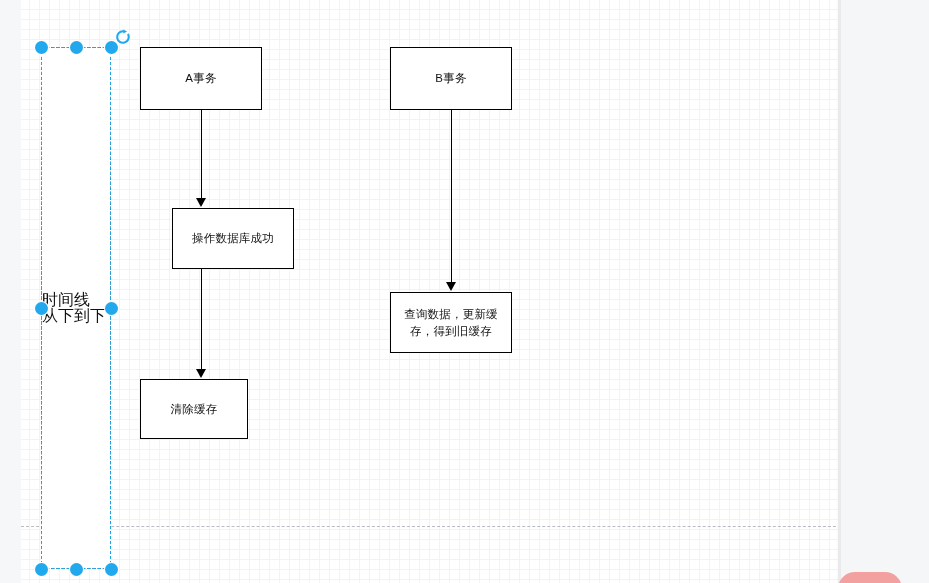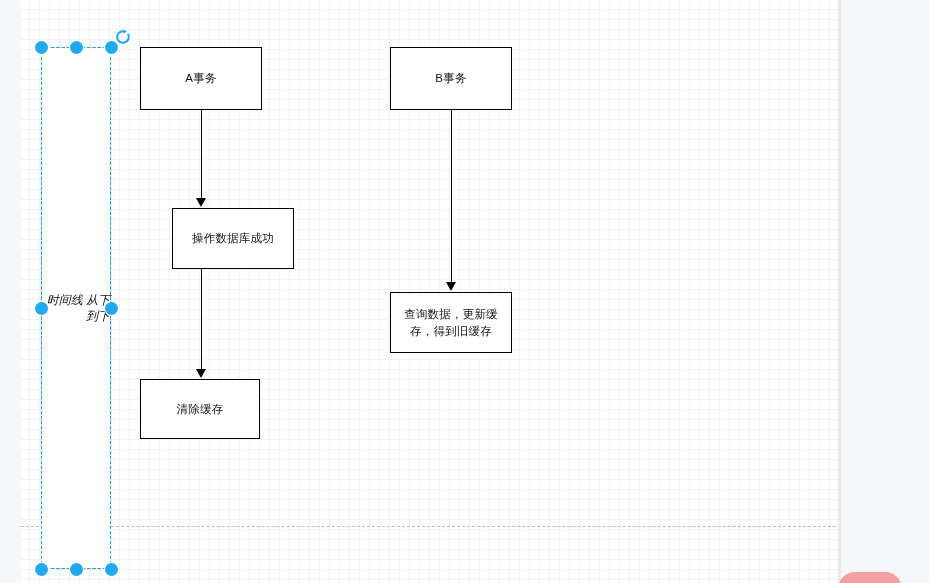--- a/index.html
+++ b/index.html
@@ -132,25 +132,24 @@
 
   
   #timeline-shape {
     position: absolute;
     box-sizing: border-box;
     background: #ffffff;
     border: 1.4px dashed #0e0e0e;
     display: flex;
     align-items: center;
     justify-content: center;
-    text-align: right;
-    font-size: 12px;
+    text-align: left;
+    font-size: 16px;
     line-height: 16px;
     color: #111111;
-    font-style: italic;
   }
   #timeline-selection {
     position: absolute;
     box-sizing: border-box;
     border: 1.6px dashed #1ca7ec;
     pointer-events: none;
   }
   .handle {
     position: absolute;
     width: 13px;
@@ -190,21 +189,21 @@
     <div class="arrow-head" style="left:446px; top:282px;"></div>
 
     <div class="node" style="left:140px; top:47px; width:122px; height:63px;">
       <span>A事务</span>
     </div>
 
     <div class="node" style="left:140px; top:208px; width:122px; height:61px;margin-left:32px;">
       <span>操作数据库成功</span>
     </div>
 
-    <div class="node" style="left:140px; top:379px; width:120px; height:60px;">
+    <div class="node" style="left:140px; top:379px; width:108px; height:60px;">
       <span>清除缓存</span>
     </div>
 
     <div class="node" style="left:390px; top:47px; width:122px; height:63px;">
       <span>B事务</span>
     </div>
 
     <div class="node" style="left:390px; top:292px; width:122px; height:61px;">
       <div>
         <span>查询数据，更新缓</span>

